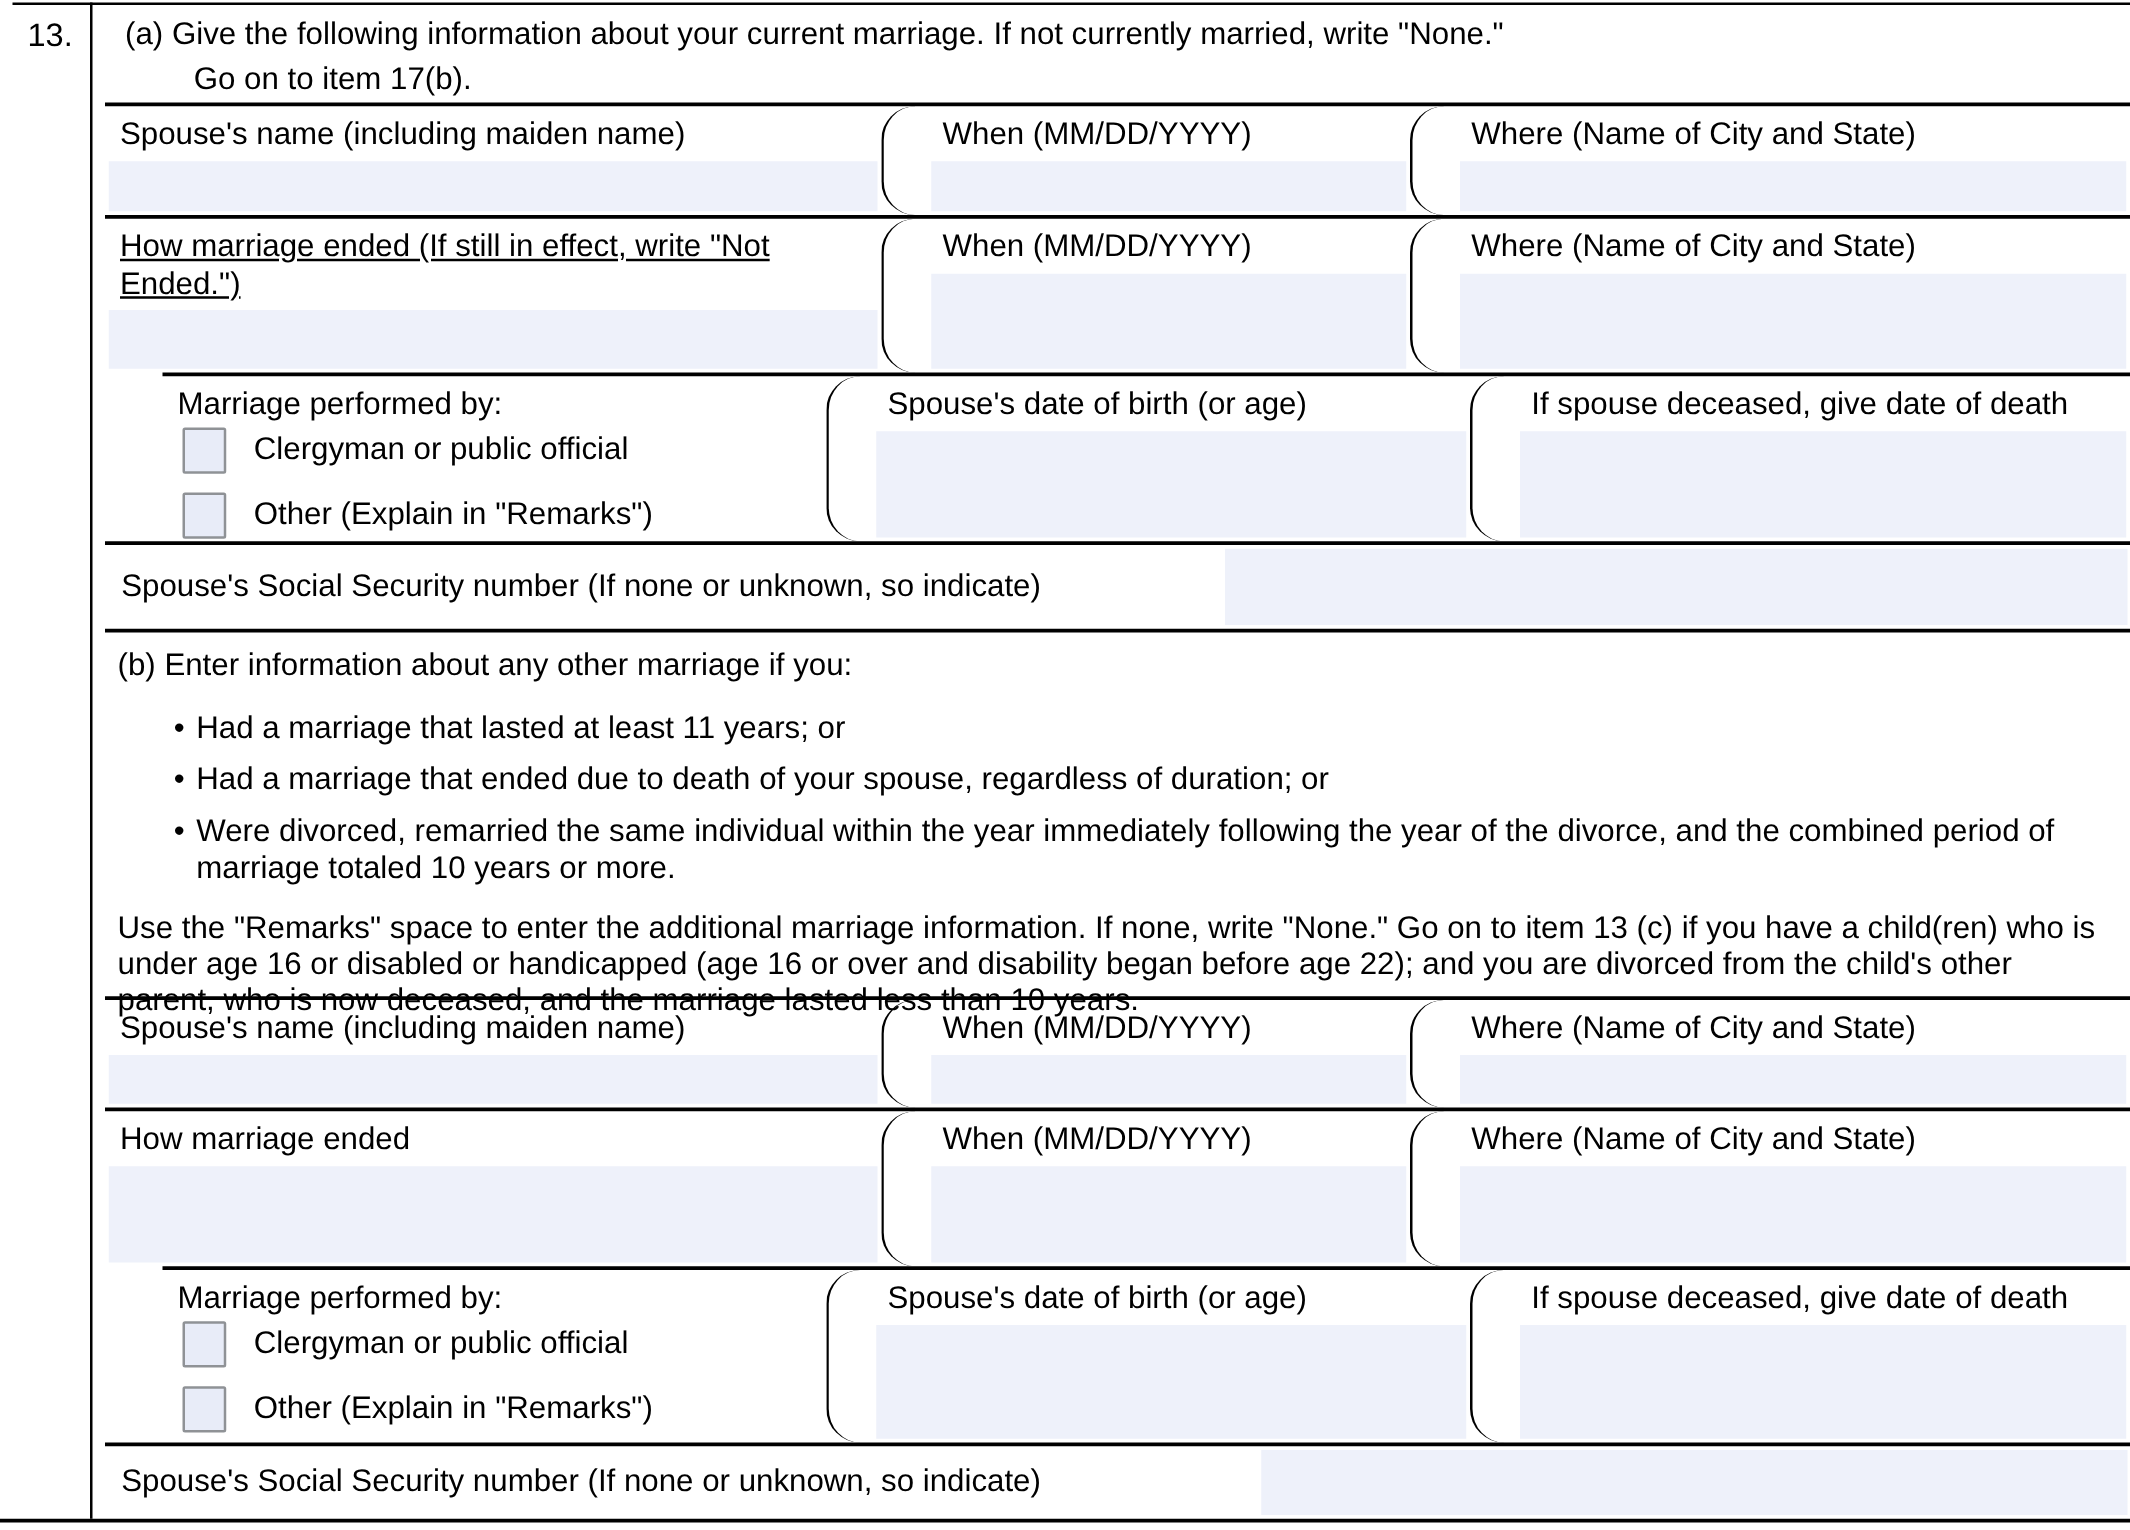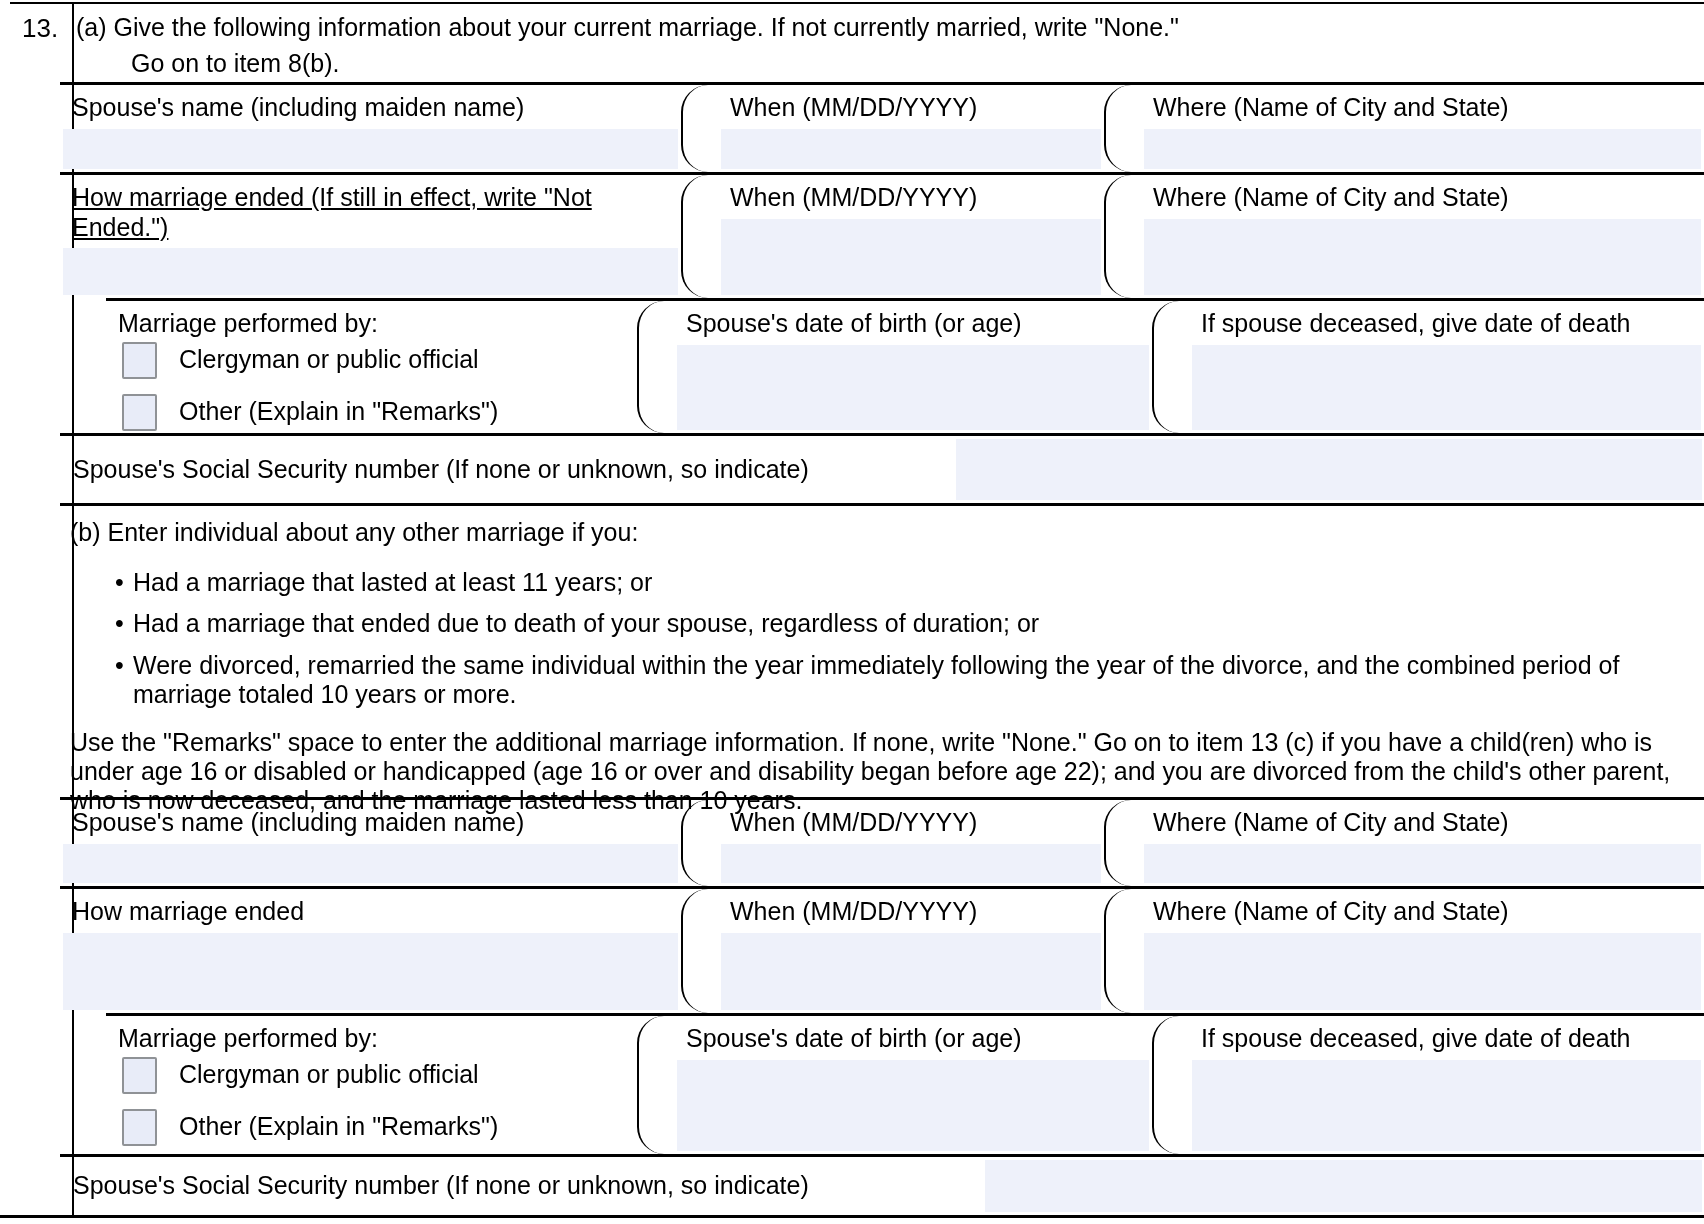--- a/index.html
+++ b/index.html
@@ -18,21 +18,21 @@
     color:var(--text);
     font-family:"Liberation Sans","DejaVu Sans",sans-serif;
     font-size:25px;
     line-height:1.18;
     overflow:hidden;
   }
   .top-line{position:absolute;top:2px;left:10px;right:0;height:2px;background:var(--line);}
   .bottom-line{position:absolute;top:1215px;left:0;right:0;height:3px;background:var(--line);}
   .item-no{position:absolute;top:13px;left:22px;font-size:26px;}
   .v-divider{position:absolute;left:72px;top:2px;width:2px;height:1213px;background:var(--line);}
-  .content{position:absolute;left:60px;top:4px;right:0;height:1211px;}
+  .content{position:absolute;left:84px;top:4px;right:0;height:1211px;}
 
   .sec-a-intro{height:78px;padding:9px 14px 0 16px;}
   .intro-line2{margin-left:55px;margin-top:6px;}
 
   .t-row{display:grid;border-top:3px solid var(--line);position:relative;}
   .cols-main{grid-template-columns:621px 423px 1fr;}
   .cols-perf{grid-template-columns:531px 515px 1fr;margin-left:46px;}
   .h-a1{height:90px;}
   .h-a2{height:126px;}
   .h-a3{height:135px;}
@@ -82,21 +82,21 @@
 
 <div class="page">
   <div class="top-line"></div>
   <div class="item-no">13.</div>
   <div class="v-divider"></div>
 
   <div class="content">
 
     <div class="sec-a-intro">
       <div>(a) Give the following information about your current marriage. If not currently married, write "None."</div>
-      <div class="intro-line2">Go on to item 8(b).</div>
+      <div class="intro-line2">Go on to item 17(b).</div>
     </div>
 
     <div class="t-row cols-main h-a1">
       <div class="cell">
         <div class="cell-label">Spouse's name (including maiden name)</div>
         <input class="field" type="text" style="">
       </div>
       <div class="cell">
         <div class="cell-label">When (MM/DD/YYYY)</div>
         <input class="field" type="text" style="">
@@ -143,21 +143,21 @@
         <input class="field" type="text" style="">
       </div>
     </div>
 
     <div class="t-row ssn-row h-a4">
       <div class="ssn-label">Spouse's Social Security number (If none or unknown, so indicate)</div>
       <input class="ssn-field ssn-field-a" type="text" style="">
     </div>
 
     <div class="sec-b-text">
-      <div class="b-intro">(b) Enter individual about any other marriage if you:</div>
+      <div class="b-intro">(b) Enter information about any other marriage if you:</div>
       <div class="bullet-item">Had a marriage that lasted at least 11 years; or</div>
       <div class="bullet-item">Had a marriage that ended due to death of your spouse, regardless of duration; or</div>
       <div class="bullet-item">Were divorced, remarried the same individual within the year immediately following the year of the divorce, and the combined period of marriage totaled 10 years or more.</div>
       <div class="remarks-note">Use the "Remarks" space to enter the additional marriage information. If none, write "None." Go on to item 13 (c) if you have a child(ren) who is under age 16 or disabled or handicapped (age 16 or over and disability began before age 22); and you are divorced from the child's other parent, who is now deceased, and the marriage lasted less than 10 years.</div>
     </div>
 
     <div class="t-row cols-main h-b1">
       <div class="cell">
         <div class="cell-label">Spouse's name (including maiden name)</div>
         <input class="field" type="text" style="">

